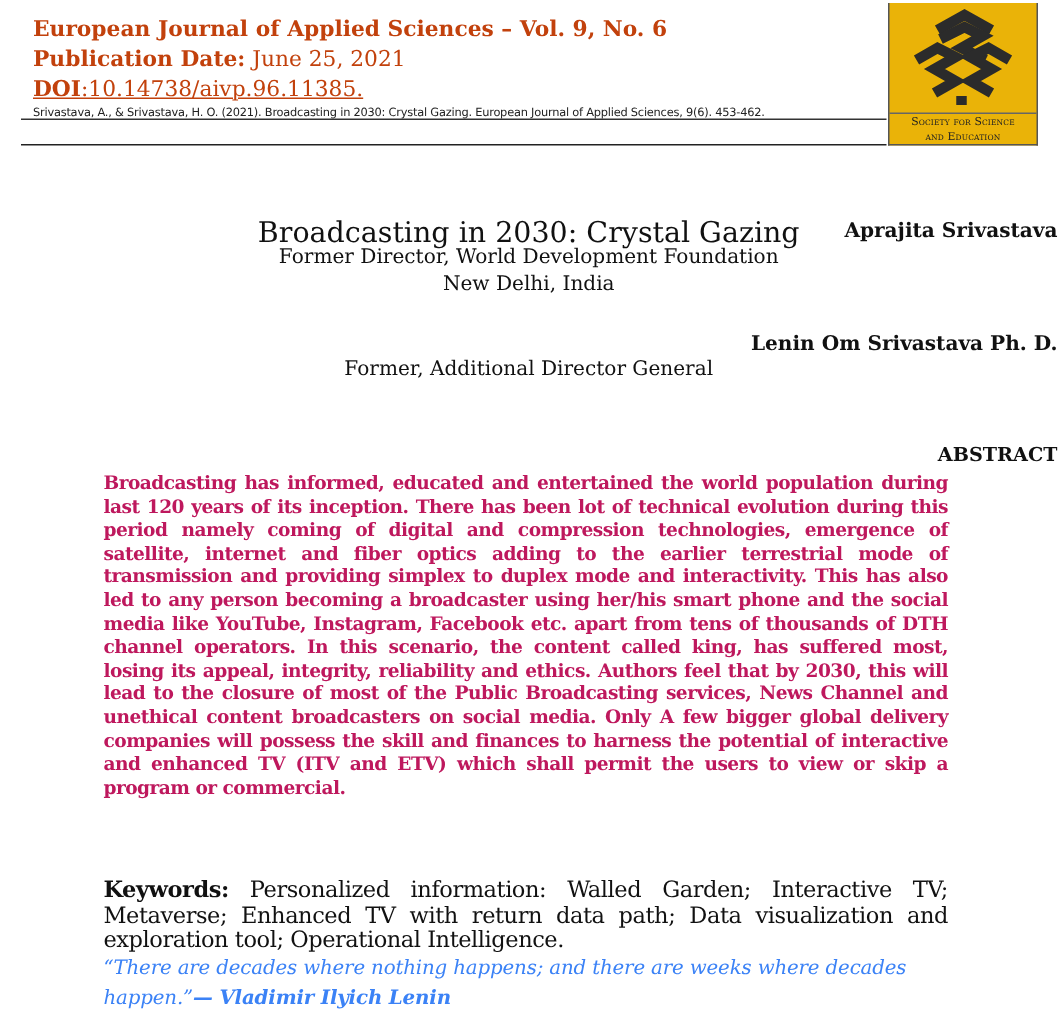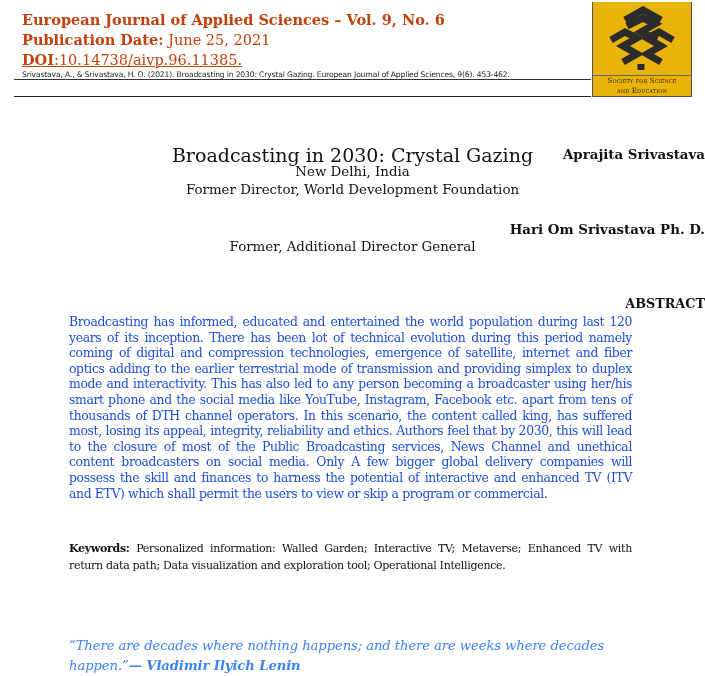--- a/index.html
+++ b/index.html
@@ -10,22 +10,22 @@
   .cite { position:absolute; left:22px; top:70px; font-family:"DejaVu Sans", sans-serif; font-size:7.6px; color:#222; white-space:nowrap; letter-spacing:-0.15px; }
   .rule1 { position:absolute; left:14px; top:79px; width:577px; border-top:1px solid #333; }
   .rule2 { position:absolute; left:14px; top:96px; width:577px; border-top:1.5px solid #222; }
   .logo { position:absolute; left:592px; top:2px; width:98px; height:94px; border:1px solid #555; border-top:none; background:#eab308; }
   .logo svg { position:absolute; left:10px; top:4px; }
   .logo-text { position:absolute; left:0; top:73px; width:98px; border-top:1px solid #666; text-align:center; font-family:"DejaVu Serif", serif; font-size:7.2px; line-height:9.5px; color:#222; letter-spacing:0.1px; font-variant:small-caps; }
   .title { position:absolute; left:0; width:705px; top:100px; text-align:center; font-family:"DejaVu Serif", serif; font-weight:normal; font-size:19px; color:#111;margin-top:44px; }
   .center { position:absolute; left:0; width:705px; text-align:center; font-size:13.4px; line-height:18px; color:#111; }
   .center .nm { font-weight:bold;text-align:right; }
   .abstract-h { position:absolute; left:0; width:705px; top:296px; text-align:right; font-weight:bold; font-size:12.8px; }
-  .abstract { position:absolute; left:69px; width:563px; top:314px; font-weight:normal; font-size:12.4px; line-height:15.6px; text-align:justify; letter-spacing:-0.35px; color:#1d4ed8; }
-  .keywords { position:absolute; left:69px; width:563px; top:541px; font-size:11px; line-height:16.5px; text-align:justify; letter-spacing:-0.3px; color:#111; }
+  .abstract { position:absolute; left:69px; width:563px; top:314px; font-weight:bold; font-size:12.4px; line-height:15.6px; text-align:justify; letter-spacing:-0.35px; color:#be185d; }
+  .keywords { position:absolute; left:69px; width:563px; top:585px; font-size:15px; line-height:16.5px; text-align:justify; letter-spacing:-0.3px; color:#111; }
   .keywords b { font-weight:bold; }
   .quote { position:absolute; left:69px; width:563px; top:636px; font-style:italic; font-size:13.2px; line-height:19.5px; color:#3b82f6; letter-spacing:-0.1px; }
   .quote b { font-weight:bold; }
 </style>
 </head>
 <body>
 
 <div class="hdr">
   <div><b>European Journal of Applied Sciences – Vol. 9, No. 6</b></div>
   <div><b>Publication Date:</b><span> June 25, 2021</span></div>
@@ -49,26 +49,26 @@
   <div class="logo-text">
     <div>Society for Science</div>
     <div>and Education</div>
   </div>
 </div>
 
 <div class="title">Broadcasting in 2030: Crystal Gazing</div>
 
 <div class="center" style="top:145px;">
   <div class="nm">Aprajita Srivastava</div>
+  <div>Former Director, World Development Foundation</div>
   <div>New Delhi, India</div>
-  <div>Former Director, World Development Foundation</div>
 </div>
 
 <div class="center" style="top:220px;">
-  <div class="nm">Hari Om Srivastava Ph. D.</div>
+  <div class="nm">Lenin Om Srivastava Ph. D.</div>
   <div>Former, Additional Director General</div>
 </div>
 
 <div class="abstract-h">ABSTRACT</div>
 <div class="abstract">Broadcasting has informed, educated and entertained the world population during last 120 years of its inception. There has been lot of technical evolution during this period namely coming of digital and compression technologies, emergence of satellite, internet and fiber optics adding to the earlier terrestrial mode of transmission and providing simplex to duplex mode and interactivity. This has also led to any person becoming a broadcaster using her/his smart phone and the social media like YouTube, Instagram, Facebook etc. apart from tens of thousands of DTH channel operators. In this scenario, the content called king, has suffered most, losing its appeal, integrity, reliability and ethics. Authors feel that by 2030, this will lead to the closure of most of the Public Broadcasting services, News Channel and unethical content broadcasters on social media. Only A few bigger global delivery companies will possess the skill and finances to harness the potential of interactive and enhanced TV (ITV and ETV) which shall permit the users to view or skip a program or commercial.</div>
 
 <div class="keywords"><b>Keywords:</b><span> Personalized information: Walled Garden; Interactive TV; Metaverse; Enhanced TV with return data path; Data visualization and exploration tool; Operational Intelligence.</span></div>
 
 <div class="quote"><span>“There are decades where nothing happens; and there are weeks where decades happen.”</span><b>— Vladimir Ilyich Lenin</b></div>
 

